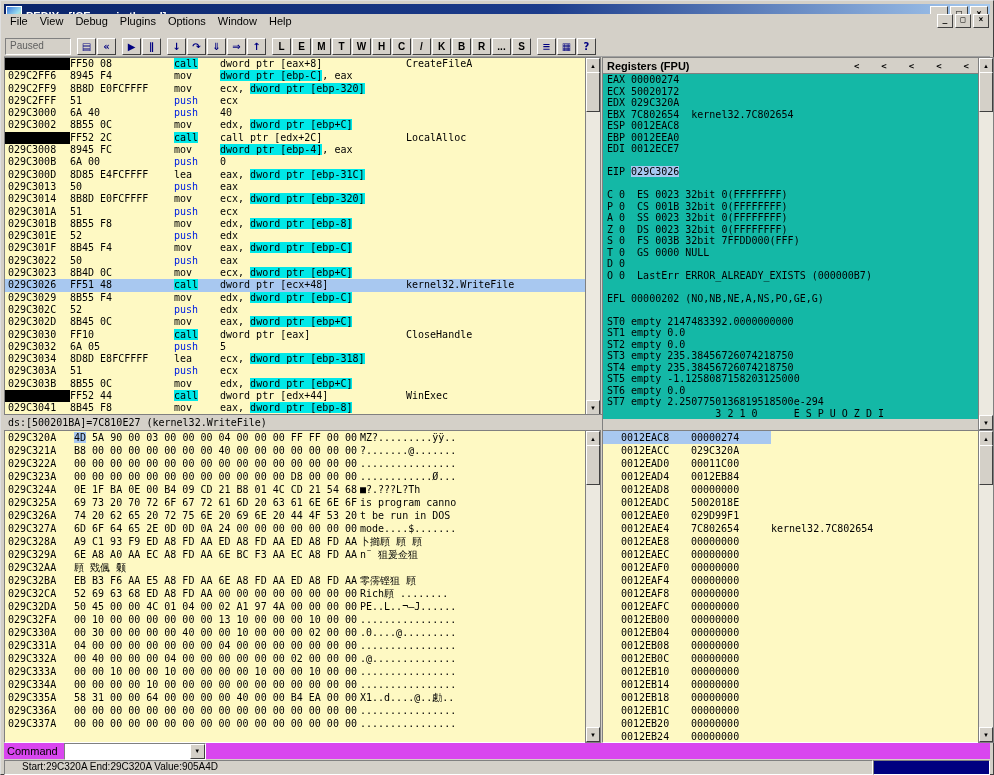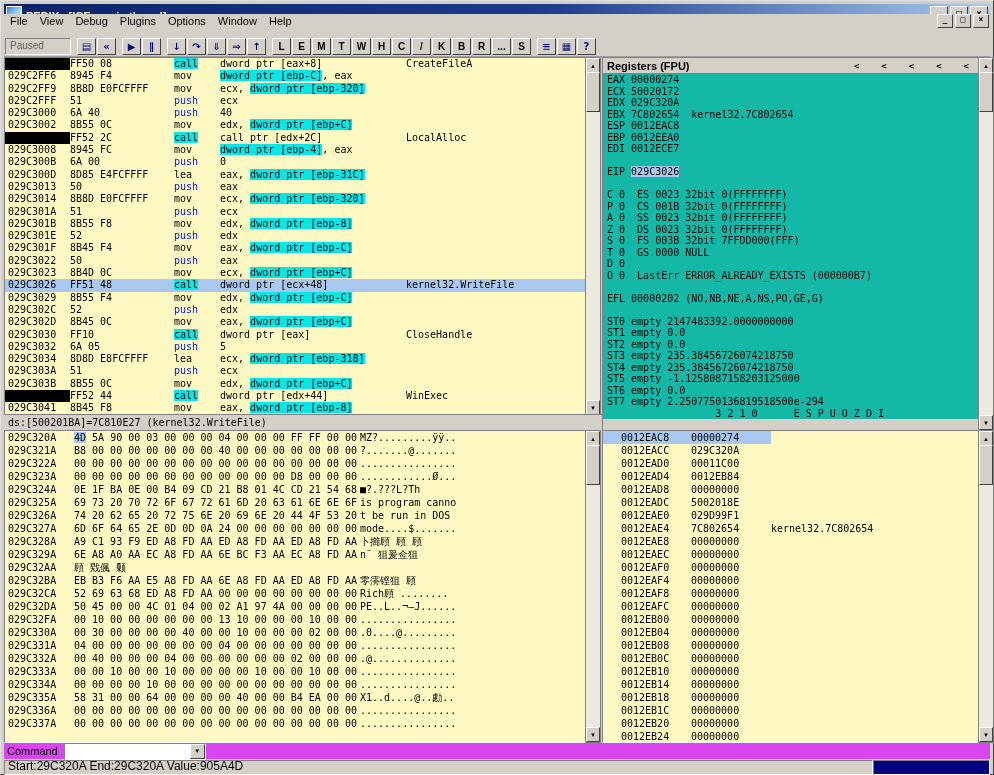--- a/index.html
+++ b/index.html
@@ -108,21 +108,21 @@
   .combo{position:relative;width:140px;height:15px;background:#fff;
          border:1px solid;border-color:#808080 #FFF #FFF #808080}
   .combo input{position:absolute;left:1px;top:1px;width:120px;height:11px;border:0;outline:0;
                font:10px "DejaVu Sans Mono",monospace;padding:0 2px}
   .combo-arrow{position:absolute;right:0;top:0;width:13px;height:13px;background:#D4D0C8;
                border:1px solid;border-color:#FFF #404040 #404040 #FFF;
                font-size:6px;display:flex;align-items:center;justify-content:center;color:#000}
   .statusbar{position:absolute;left:3px;top:759px;right:3px;height:13px;background:#D4D0C8}
   .status-left{position:absolute;left:0;top:0;right:117px;height:100%;
                border:1px solid;border-color:#808080 #FFF #FFF #808080;
-               font-size:12px;line-height:11px;padding-left:3px;white-space:nowrap;overflow:hidden}
+               font-size:10px;line-height:11px;padding-left:17px;white-space:nowrap;overflow:hidden}
   .status-right{position:absolute;right:0;top:0;width:115px;height:100%;background:#000080;
                 border:1px solid;border-color:#808080 #FFF #FFF #808080}
 </style>
 </head>
 <body>
 
 <div id="window">
 
   <div class="titlebar">
     <span class="app-icon"></span>

